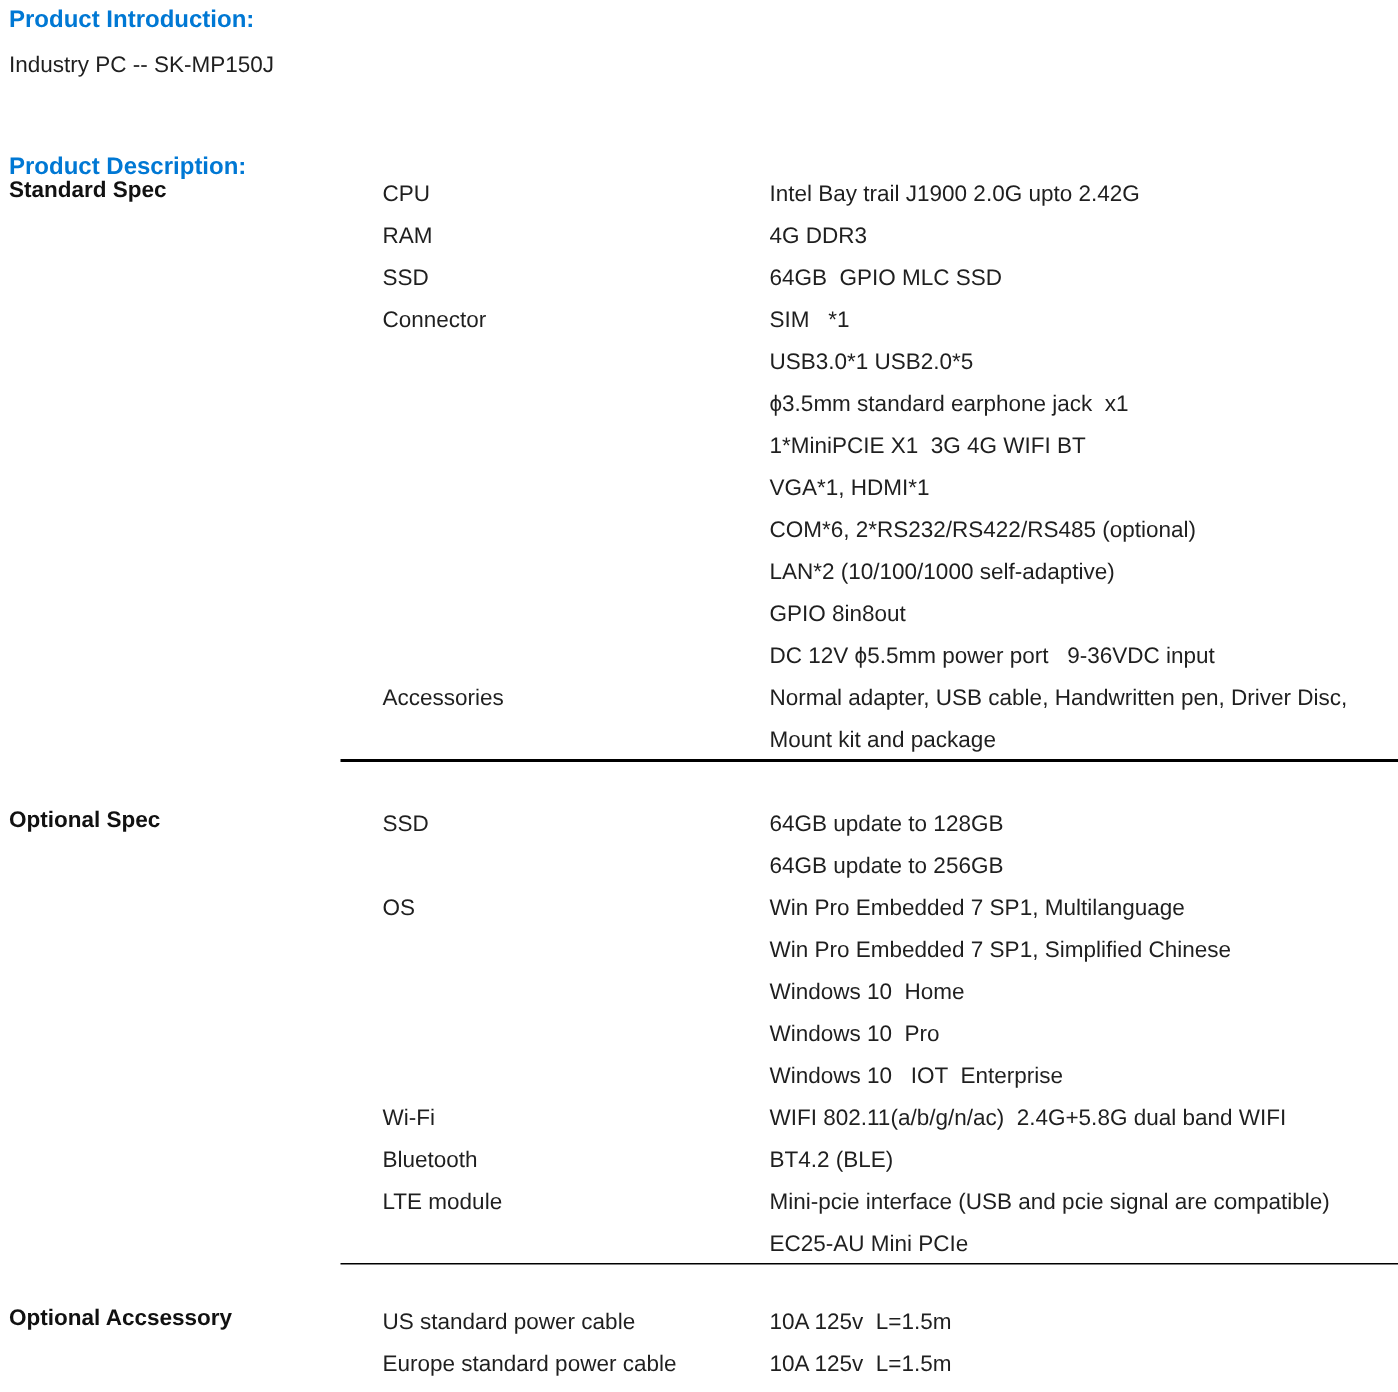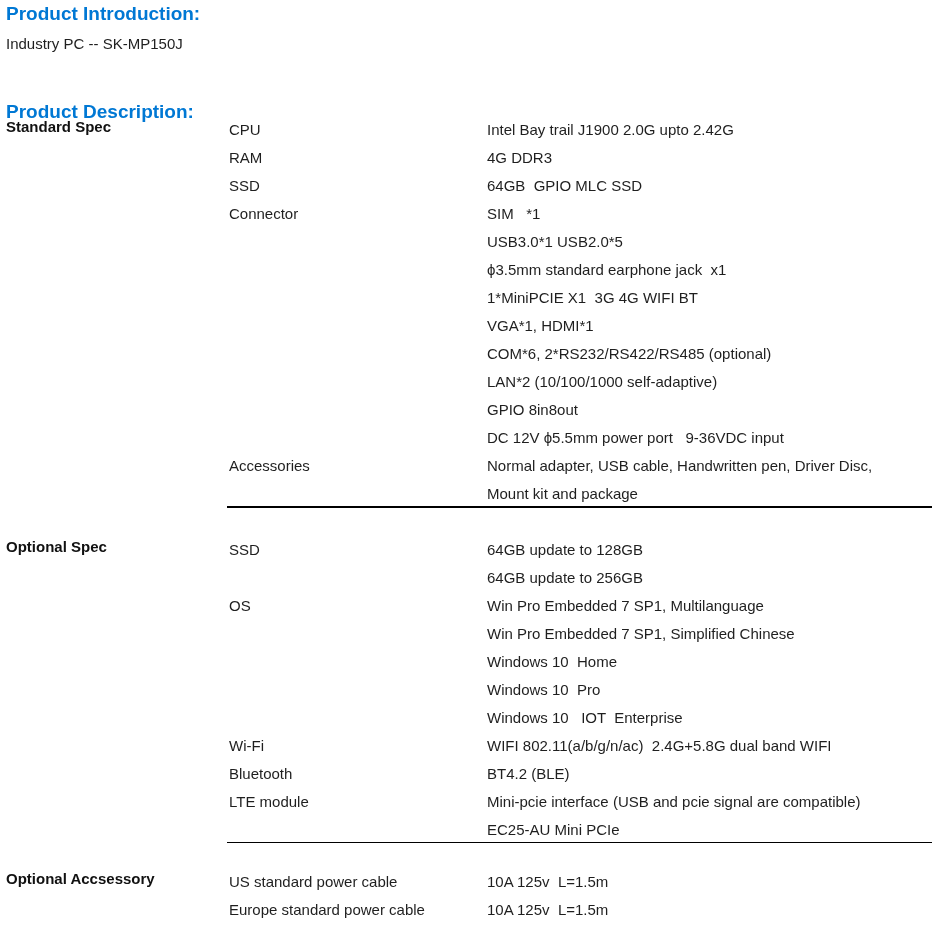--- a/index.html
+++ b/index.html
@@ -13,21 +13,21 @@
     position: relative;
     overflow: hidden;
     font-family: "Liberation Sans", "DejaVu Sans", sans-serif;
     color: #1f1f1f;
     font-size: 15px;
   }
   .heading {
     position: absolute;
     left: 6px;
     margin: 0;
-    font-size: 19px;
+    font-size: 16px;
     font-weight: bold;
     line-height: 28px;
     color: var(--accent, #0078d4);
     white-space: pre-wrap;
   }
   #intro-heading { top: 0px; }
   #desc-heading  { top: 87px; margin-top: 11px; }
   #intro-text {
     position: absolute;
     left: 6px;
@@ -57,20 +57,21 @@
     font-weight: bold;
     color: #111111;
     line-height: 28px;
     white-space: pre-wrap;
   }
   .rows { margin-left: 200px; }
   .row {
     display: flex;
     height: 28px;
     line-height: 28px;
+    margin-left: 26px;
   }
   .label {
     width: 258px;
     flex: 0 0 258px;
     white-space: pre-wrap;
   }
   .value {
     flex: 1;
     white-space: pre-wrap;
   }

